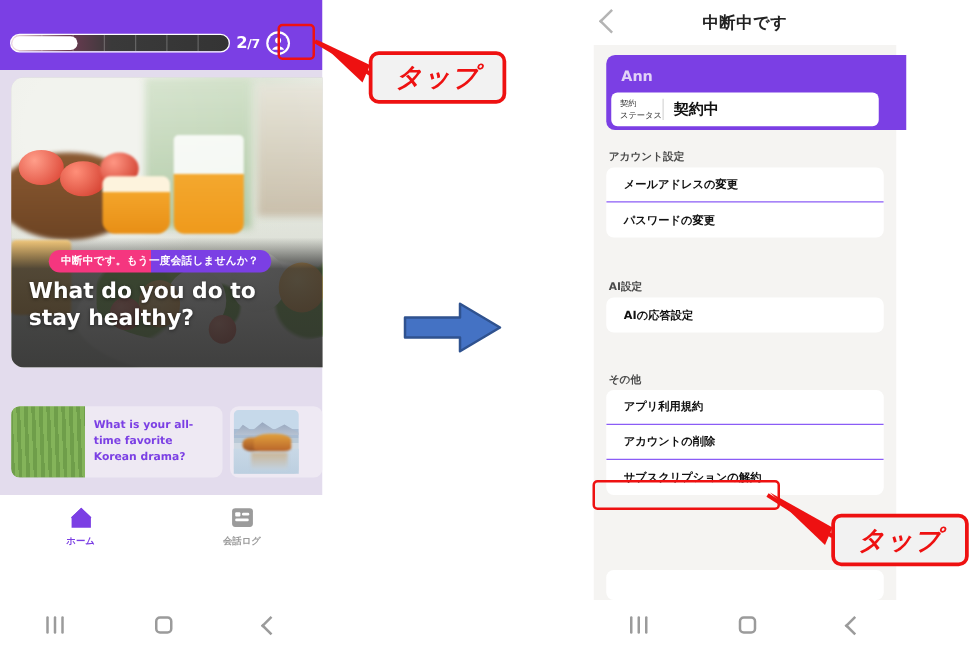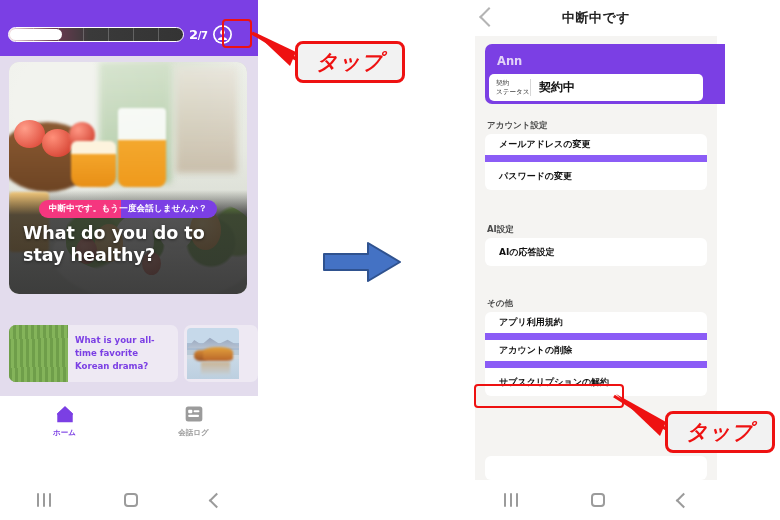--- a/index.html
+++ b/index.html
@@ -48,21 +48,21 @@
     width:19px;height:19px;border-radius:50%;background:#ffffff;
     display:flex;align-items:center;justify-content:center;flex:none;
   }
   .avatar-hl{
     position:absolute;left:222px;top:19px;width:30px;height:29px;
     border:2.5px solid #ee1111;border-radius:4px;box-sizing:border-box;
   }
 
   .hero-card{
     position:absolute;left:9px;top:62px;width:238px;height:232px;
-    border-radius:10px;overflow:hidden;background:#cfcfcf;
+    border-radius:10px;overflow:hidden;background:#cfcfcf;padding-left:44px;
   }
   .hero-photo{position:absolute;inset:0;}
   .hp-bg{position:absolute;inset:0;
     background:
       radial-gradient(circle at 22% 18%, #f2f3ee 0 18%, rgba(242,243,238,0) 42%),
       radial-gradient(circle at 62% 14%, #dfe6d8 0 16%, rgba(223,230,216,0) 38%),
       linear-gradient(180deg,#eef0ea 0%,#e6e9e1 38%,#dcdfd6 62%,#cfd2c9 100%);
   }
   .hp-win{position:absolute;left:38%;top:0;width:30%;height:52%;
     background:linear-gradient(180deg,#cfe0c6,#9fbf93);opacity:.75;filter:blur(3px);}
@@ -213,21 +213,21 @@
   }
   .ps-value{padding-left:8px;font-size:12px;font-weight:bold;color:#111111;}
 
   .sec-label{position:absolute;left:12px;font-size:8.5px;color:#4a4a4a;font-weight:bold;}
   .menu-group{
     position:absolute;left:10px;width:222px;background:#ffffff;border-radius:6px;overflow:hidden;
   }
   .menu-item{
     height:28px;display:flex;align-items:center;padding-left:14px;
     font-size:9px;font-weight:bold;color:#111111;
-    border-bottom:7px solid #8b5cf6;box-sizing:border-box;
+    border-bottom:1px solid #8b5cf6;box-sizing:border-box;
   }
   .menu-item:last-child{border-bottom:none;}
   .menu-hl{
     position:absolute;left:474px;top:384px;width:150px;height:24px;
     border:2.5px solid #ee1111;border-radius:4px;box-sizing:border-box;
   }
   .pr-stub{
     position:absolute;left:10px;top:420px;width:222px;height:24px;
     background:#ffffff;border-radius:6px;
   }

